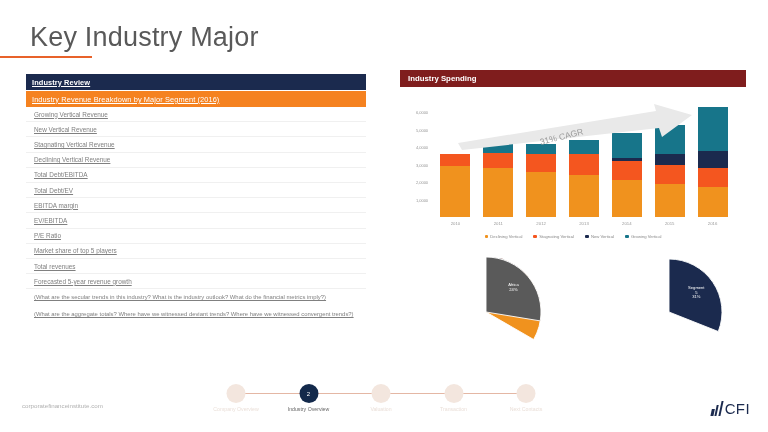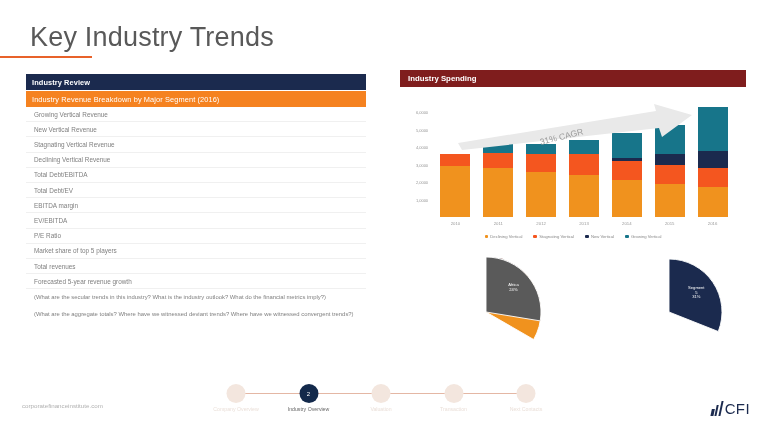--- a/index.html
+++ b/index.html
@@ -17,21 +17,21 @@
     font-size:27px;font-weight:400;color:#595959;
     letter-spacing:0.2px;white-space:nowrap;
   }
   .title-rule{
     position:absolute;left:0px;top:56px;width:92px;height:2px;
     background:#E8622A;
   }
 
   
   .left-panel{position:absolute;left:26px;top:74px;width:340px;}
-  .row{box-sizing:border-box;width:100%;}
+  .row{box-sizing:border-box;width:100%;text-decoration:underline;}
   .row.header{
     background:#1B2A4E;color:#ffffff;
     font-size:7.4px;font-weight:bold;
     padding:3.6px 6px;letter-spacing:.1px;
   }
   .row.section{
     background:#F58220;color:#ffffff;
     font-size:7.4px;font-weight:400;
     padding:3.3px 6px;margin-top:1.3px;letter-spacing:.1px;
   }
@@ -124,21 +124,21 @@
   }
   .logo-bars{display:flex;align-items:flex-end;gap:1.2px;transform:skewX(-12deg);}
   .logo-bars i{display:block;width:2.6px;background:#1B2A4E;}
   .logo-text{font-size:15px;color:#1B2A4E;font-weight:400;letter-spacing:.4px;}
 </style>
 </head>
 <body>
 
 <div class="slide">
 
-  <div class="title">Key Industry Trends</div>
+  <div class="title">Key Industry Major</div>
   <div class="title-rule"></div>
 
   <div class="left-panel">
     <div class="row header">Industry Review</div>
     <div id="left-rows">
         <div class="row section">Industry Revenue Breakdown by Major Segment (2016)</div>
         <div class="row item">Growing Vertical Revenue</div>
         <div class="row item">New Vertical Revenue</div>
         <div class="row item">Stagnating Vertical Revenue</div>
         <div class="row item">Declining Vertical Revenue</div>

